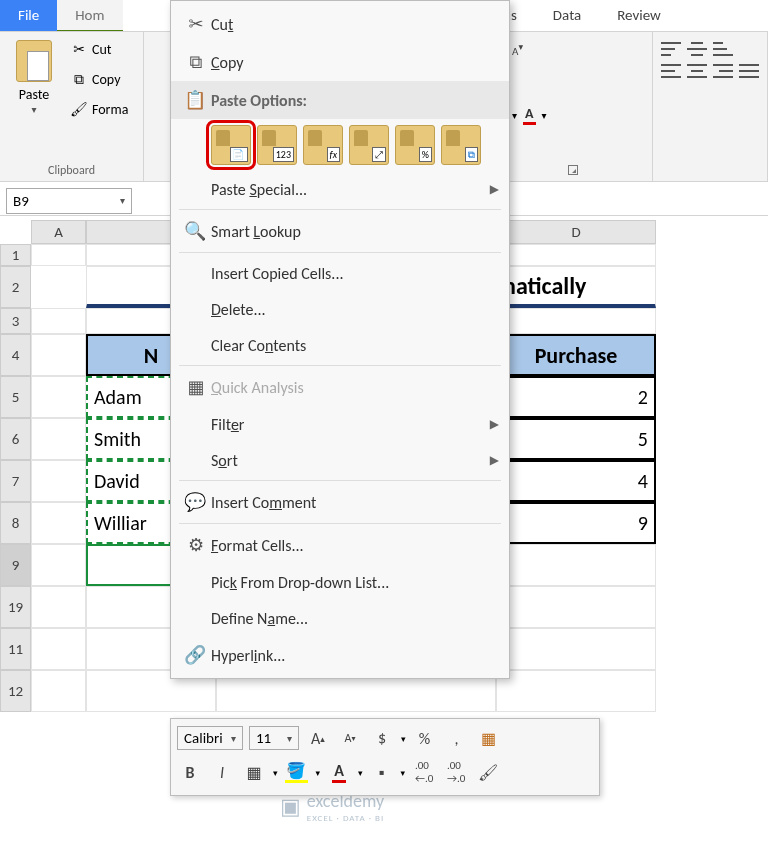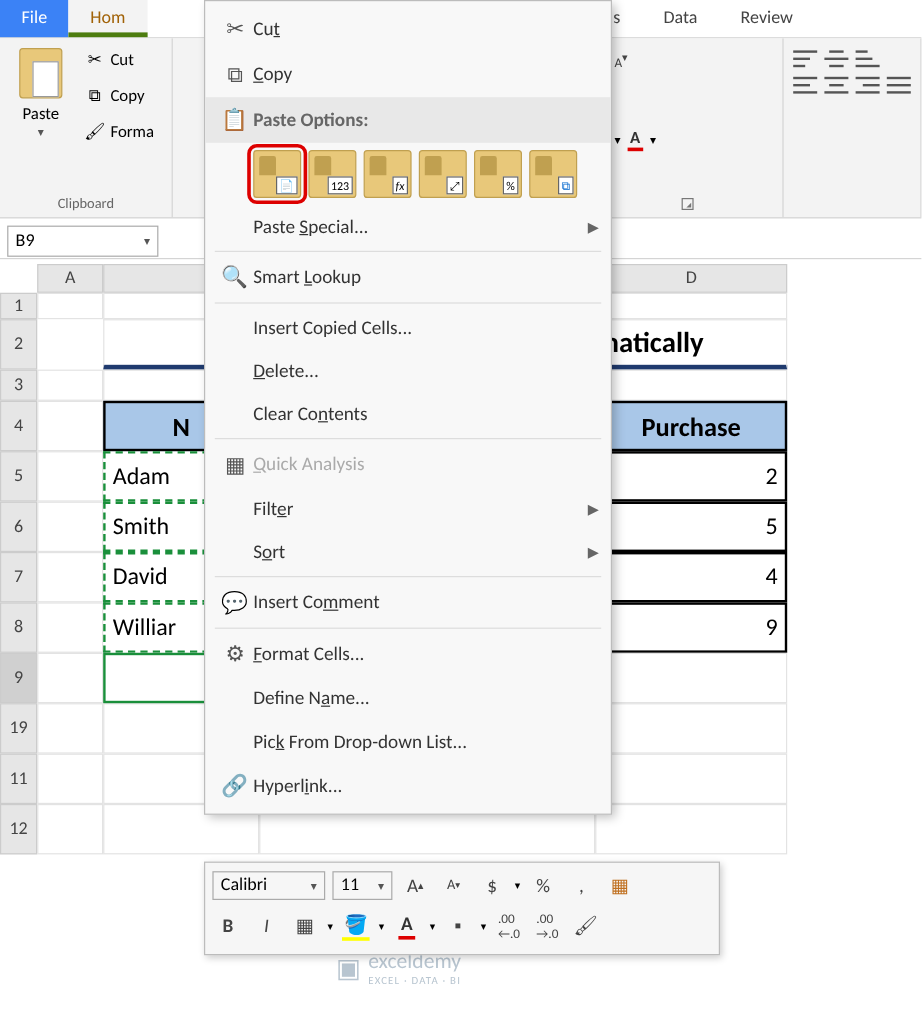--- a/index.html
+++ b/index.html
@@ -2,21 +2,21 @@
 <html><head>
 <meta charset="utf-8">
 <style>
 * { box-sizing: border-box; margin: 0; padding: 0; }
 body { font-family: "Segoe UI", Calibri, sans-serif; font-size: 14px; background: #fff; width: 768px; height: 857px; position: relative; overflow: hidden; }
 
 
 .tabs { display: flex; background: #fff; height: 32px; border-bottom: 1px solid #d4d4d4; }
 .tab { padding: 6px 18px; font-size: 15px; color: #444; cursor: pointer; }
 .tab.file { background: #3b82f6; color: #fff; }
-.tab.active { background: #f3f3f3; color: #a16207; border-bottom: 4px solid #4d7c0f; }
+.tab.active { background: #f3f3f3; color: #737373; border-bottom: 1px solid #4d7c0f; }
 
 
 .ribbon { display: flex; background: #f3f3f3; height: 150px; border-bottom: 1px solid #d4d4d4; position: relative; }
 .group { display: flex; flex-direction: column; padding: 4px 8px; border-right: 1px solid #d4d4d4; height: 100%; }
 .group-title { text-align: center; font-size: 12px; color: #666; padding-top: 4px; margin-top: auto; }
 .clipboard-group { display: flex; flex-direction: row; align-items: flex-start; }
 .paste-btn { display: flex; flex-direction: column; align-items: center; padding: 4px 8px; }
 .paste-icon { width: 36px; height: 42px; background: #e8c87a; border: 1px solid #c0a050; position: relative; border-radius: 3px; }
 .paste-icon::after { content: ""; position: absolute; left: 10px; top: 10px; width: 20px; height: 28px; background: #fff; border: 1px solid #999; }
 .paste-label { font-size: 14px; margin-top: 4px; }
@@ -76,21 +76,21 @@
 .po-btn { width: 40px; height: 40px; background: #e8c87a; border: 1px solid #c0a050; border-radius: 3px; display: flex; align-items: center; justify-content: center; position: relative; font-size: 12px; }
 .po-btn.hl { outline: 3px solid #d00; outline-offset: 2px; }
 .po-btn::before { content:""; position:absolute; left:4px; top:4px; width:14px; height:16px; background:#c0a050; border-radius:2px 2px 0 0;}
 .po-badge { position:absolute; right:2px; bottom:2px; background:#fff; border:1px solid #666; font-size:10px; padding:0 2px; }
 .underline-letter { text-decoration: underline; }
 
 
 .mini-toolbar { position: absolute; left: 170px; top: 718px; width: 430px; background: #f6f6f6; border: 1px solid #bcbcbc; box-shadow: 2px 2px 6px rgba(0,0,0,0.2); padding: 4px 6px; z-index: 100; }
 .mt-row { display: flex; align-items: center; gap: 6px; margin-bottom: 4px; height: 30px;}
 .mt-combo { border: 1px solid #aaa; padding: 2px 6px; font-size: 15px; display:flex; align-items:center; justify-content:space-between;}
-.mt-font { width: 94px; } .mt-size { width: 50px; }
+.mt-font { width: 66px; } .mt-size { width: 50px; }
 .mt-btn { width: 26px; height: 24px; display: inline-flex; align-items: center; justify-content: center; font-size: 16px; color:#444; }
 .bold { font-weight: bold; } .italic { font-style: italic; }
 
 
 .watermark { position:absolute; left:280px; top:790px; color:#b8c5d0; font-size:18px; display:flex; align-items:center; gap:6px; z-index:50;}
 .wm-sub { font-size:9px; letter-spacing:1px;}
 </style>
 </head>
 <body>
 
@@ -395,25 +395,25 @@
       <span class="ctx-icon">💬</span>
       <span>Insert Co<span class="underline-letter">m</span>ment</span>
     </div>
   <div class="ctx-sep"></div>
   <div class="ctx-item">
       <span class="ctx-icon">⚙</span>
       <span><span class="underline-letter">F</span>ormat Cells...</span>
     </div>
   <div class="ctx-item">
       <span class="ctx-icon"></span>
+      <span>Pic<span class="underline-letter">k</span> From Drop-down List...</span>
+    </div>
+  <div class="ctx-item">
+      <span class="ctx-icon"></span>
       <span>Define N<span class="underline-letter">a</span>me...</span>
-    </div>
-  <div class="ctx-item">
-      <span class="ctx-icon"></span>
-      <span>Pic<span class="underline-letter">k</span> From Drop-down List...</span>
     </div>
   <div class="ctx-item">
       <span class="ctx-icon">🔗</span>
       <span>Hyperl<span class="underline-letter">i</span>nk...</span>
     </div>
 </div>
 
 <div class="mini-toolbar">
   <div class="mt-row">
     <div class="mt-combo mt-font">

